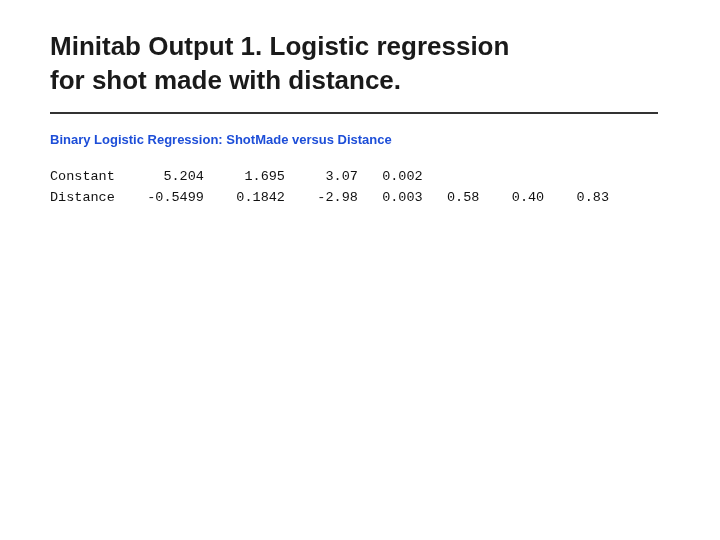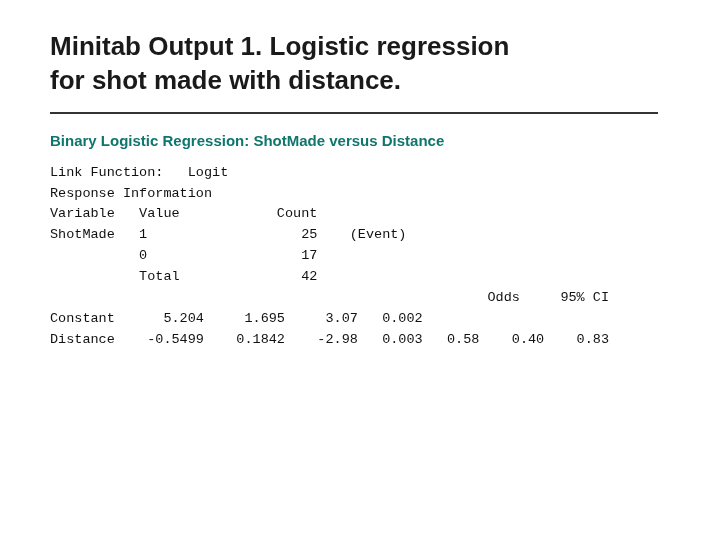--- a/index.html
+++ b/index.html
@@ -32,24 +32,24 @@
       margin-bottom: 14px;
     }
 
     .divider {
       border: none;
       border-top: 2px solid #333;
       margin-bottom: 18px;
     }
 
     .section-header {
-      font-size: 15px;
+      font-size: 13px;
       font-weight: bold;
-      color: #0f766e;
-      margin-bottom: 14px;
+      color: #1d4ed8;
+      margin-bottom: 20px;
     }
 
     .mono-block {
       font-family: 'Courier New', Courier, monospace;
       font-size: 13.5px;
       color: #111;
       line-height: 1.55;
       white-space: pre;
     }
 
@@ -67,24 +67,17 @@
 <div class="container">
   <div class="title">
     <span>Minitab Output 1.  Logistic regression</span><br>
     <span>for shot made with distance.</span>
   </div>
 
   <hr class="divider">
 
   <div class="section-header">Binary Logistic Regression: ShotMade versus Distance</div>
 
-  <div class="mono-block">Link Function:   Logit
-Response Information
-Variable   Value            Count
-ShotMade   1                   25    (Event)
-           0                   17
-           Total               42</div>
 
 
-  <div class="mono-block">                                                      Odds     95% CI</div>
   <div class="mono-block">Constant      5.204     1.695     3.07   0.002</div>
   <div class="mono-block">Distance    -0.5499    0.1842    -2.98   0.003   0.58    0.40    0.83</div>
 </div>
 
 </body></html>

